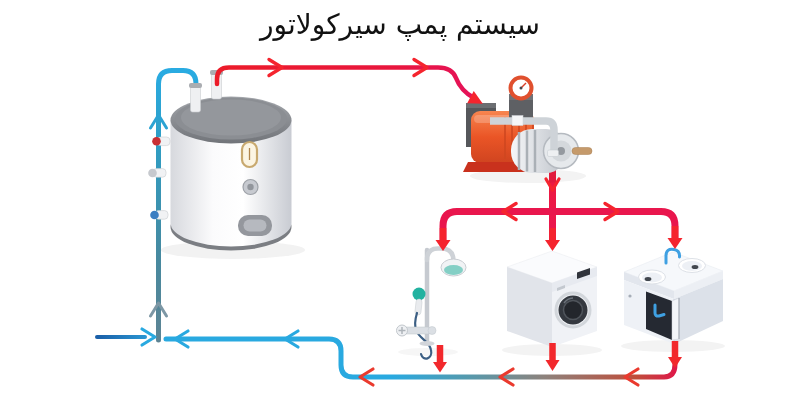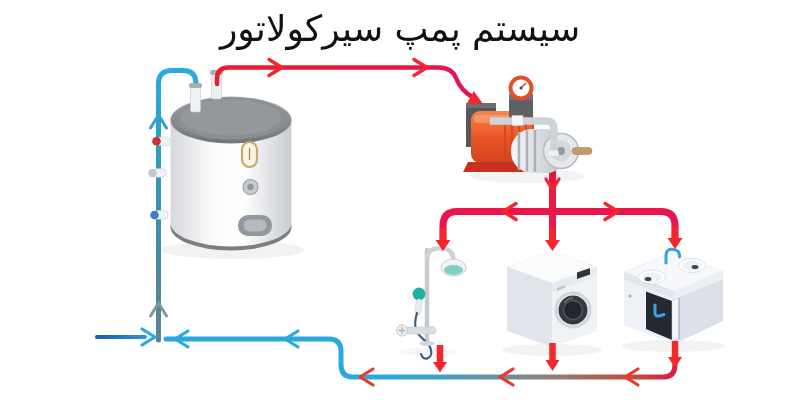--- a/index.html
+++ b/index.html
@@ -6,21 +6,21 @@
     --hot-red:#ec1c29; --hot-crimson:#e9164d; --arrow-red:#f5242e; --return-red:#ea3a2e;
     --cold-blue:#29a9e0; --cold-dark-blue:#1b62ab; --riser-teal:#4a8ba1; --pipe-gray:#ced3d8;
     --pump-orange:#ec5a28; --gauge-rim-red:#e0502e; --teal-accent:#23b2a0; --faucet-blue:#3fa0e2;
     --background:#ffffff; --title-color:#111111;
   }
   html,body{margin:0;padding:0;}
   body{width:800px;height:400px;background:var(--background);overflow:hidden;
        font-family:"DejaVu Sans",sans-serif;}
   .stage{position:relative;width:800px;height:400px;background:var(--background);}
   .title{position:absolute;top:8px;left:0;right:0;text-align:center;direction:rtl;
-         font-size:36px;letter-spacing:0;color:var(--title-color);}
+         font-size:28px;letter-spacing:0;color:var(--title-color);}
   svg{position:absolute;top:0;left:0;}
 </style>
 </head>
 <body>
 
 <div class="stage">
   <div class="title">سیستم پمپ سیرکولاتور</div>
 
   <svg width="800" height="400" viewBox="0 0 800 400">
     <defs>

